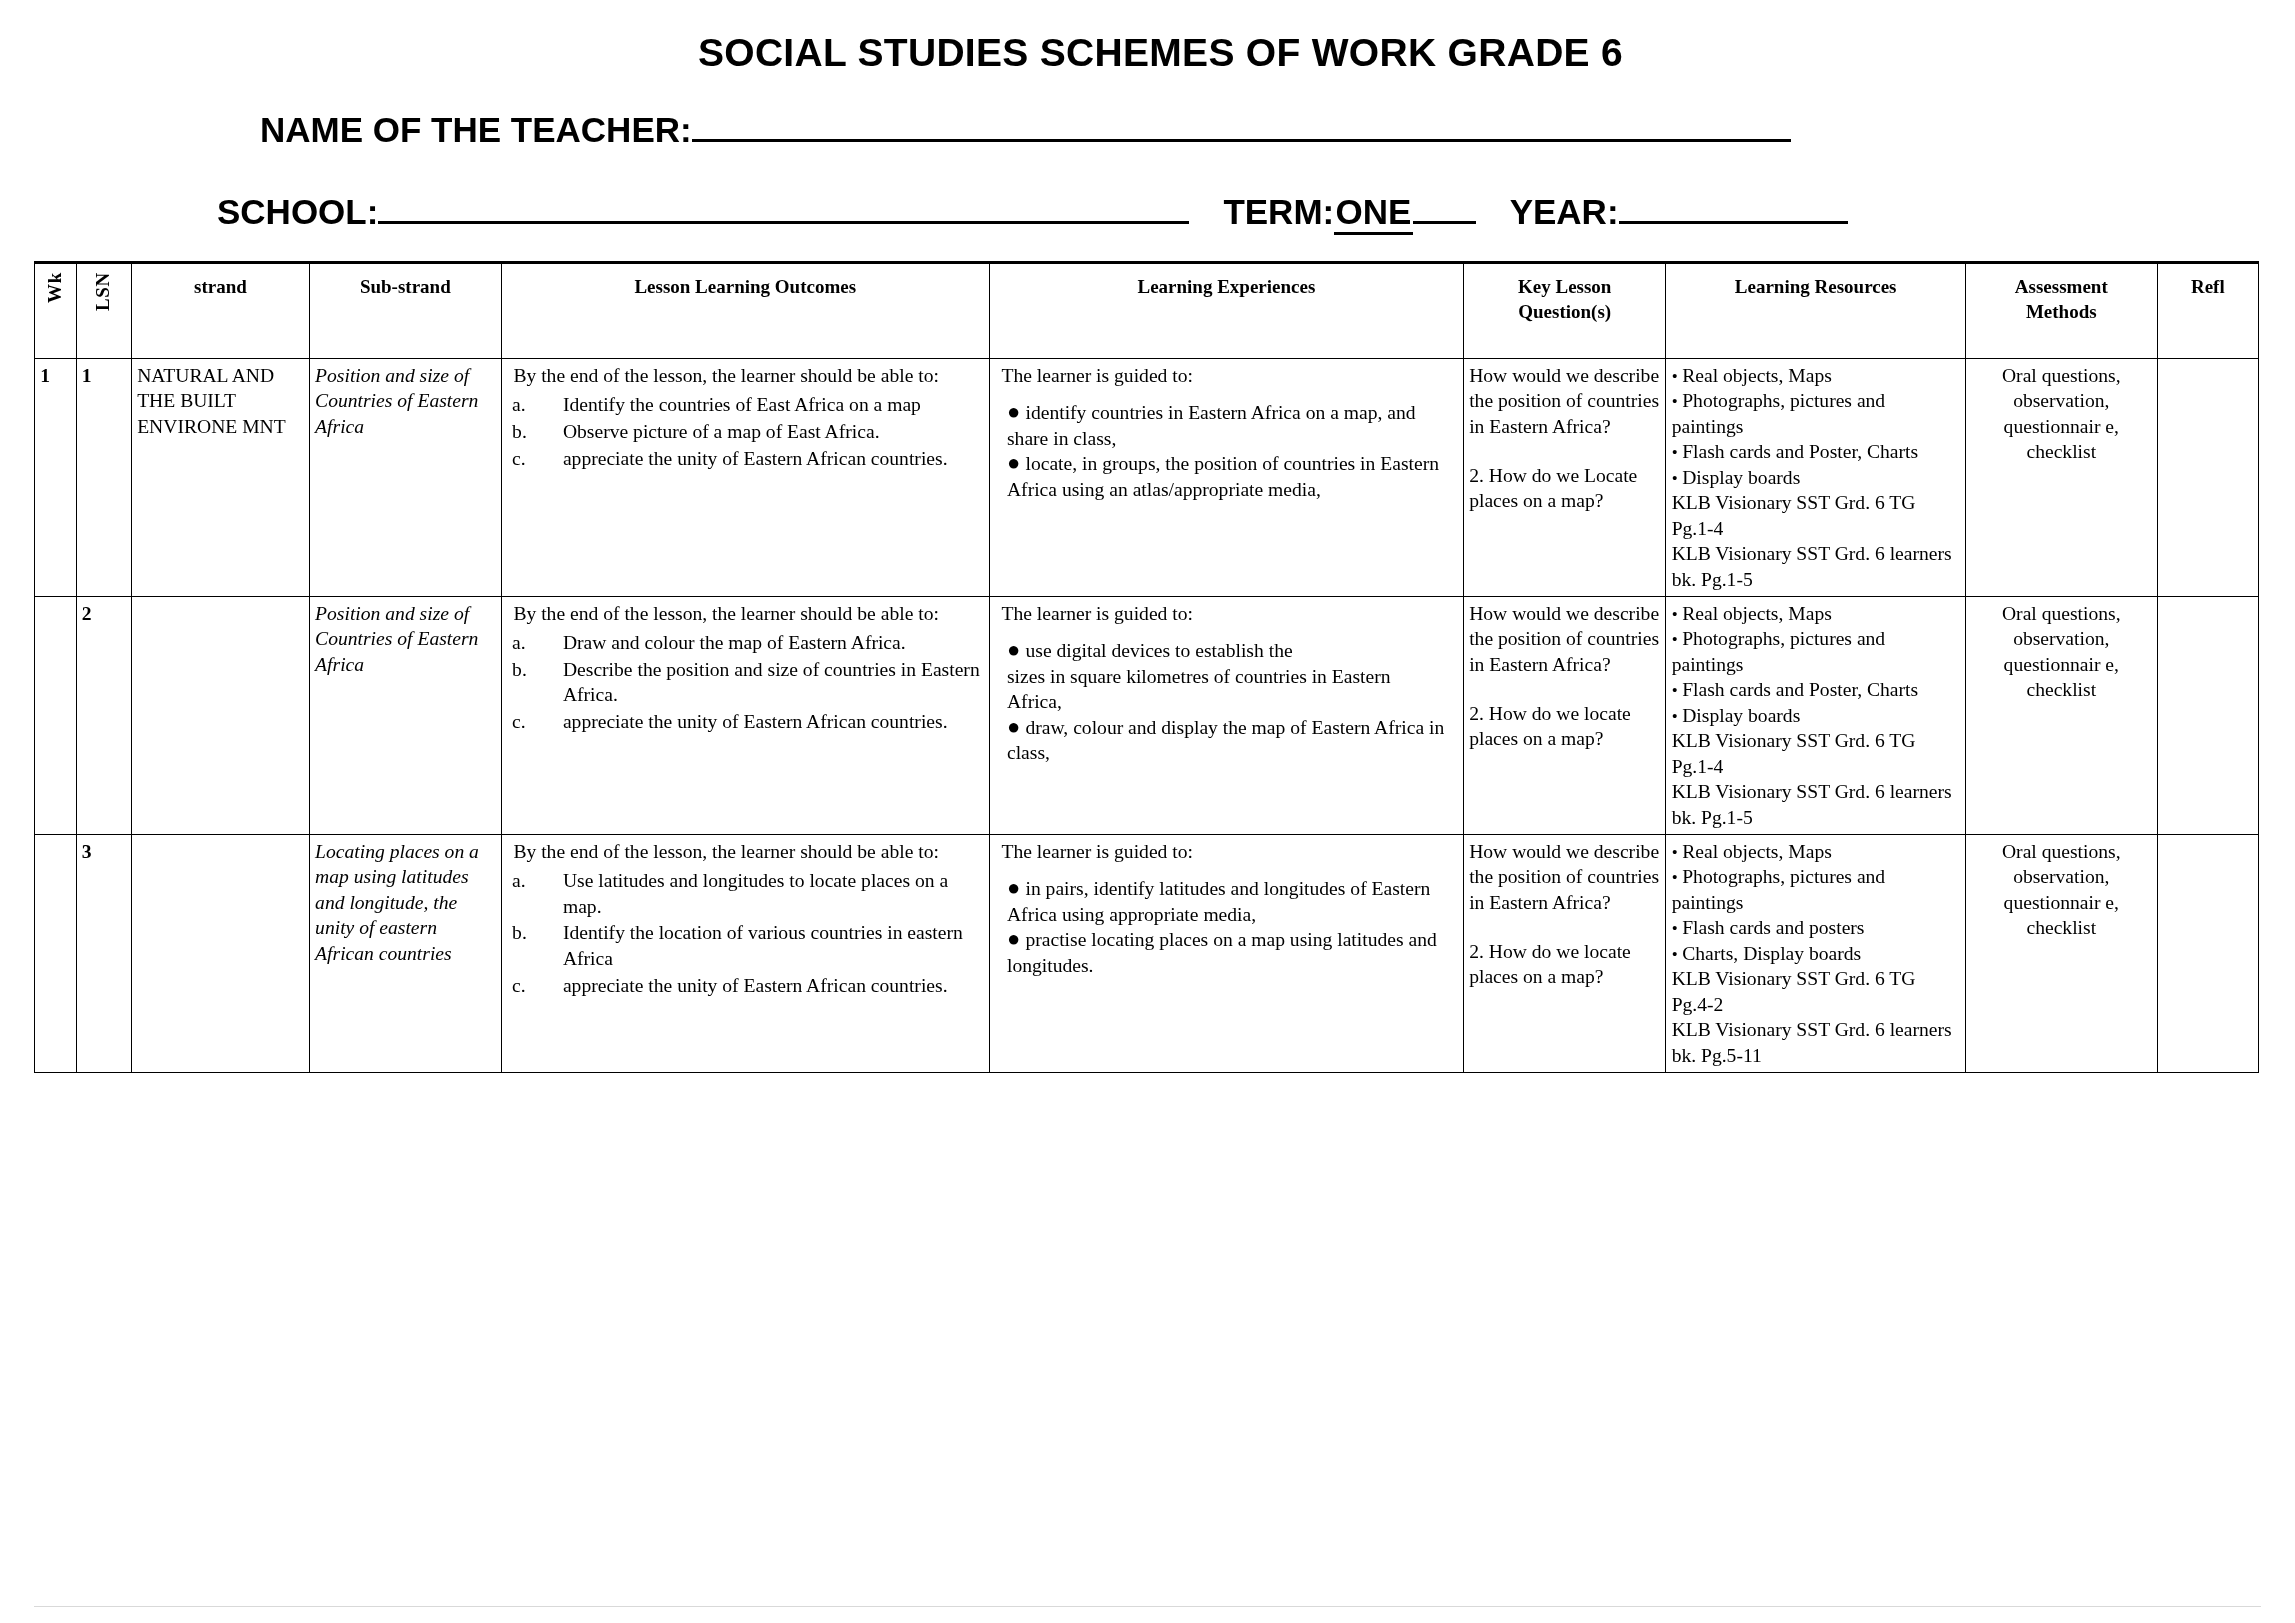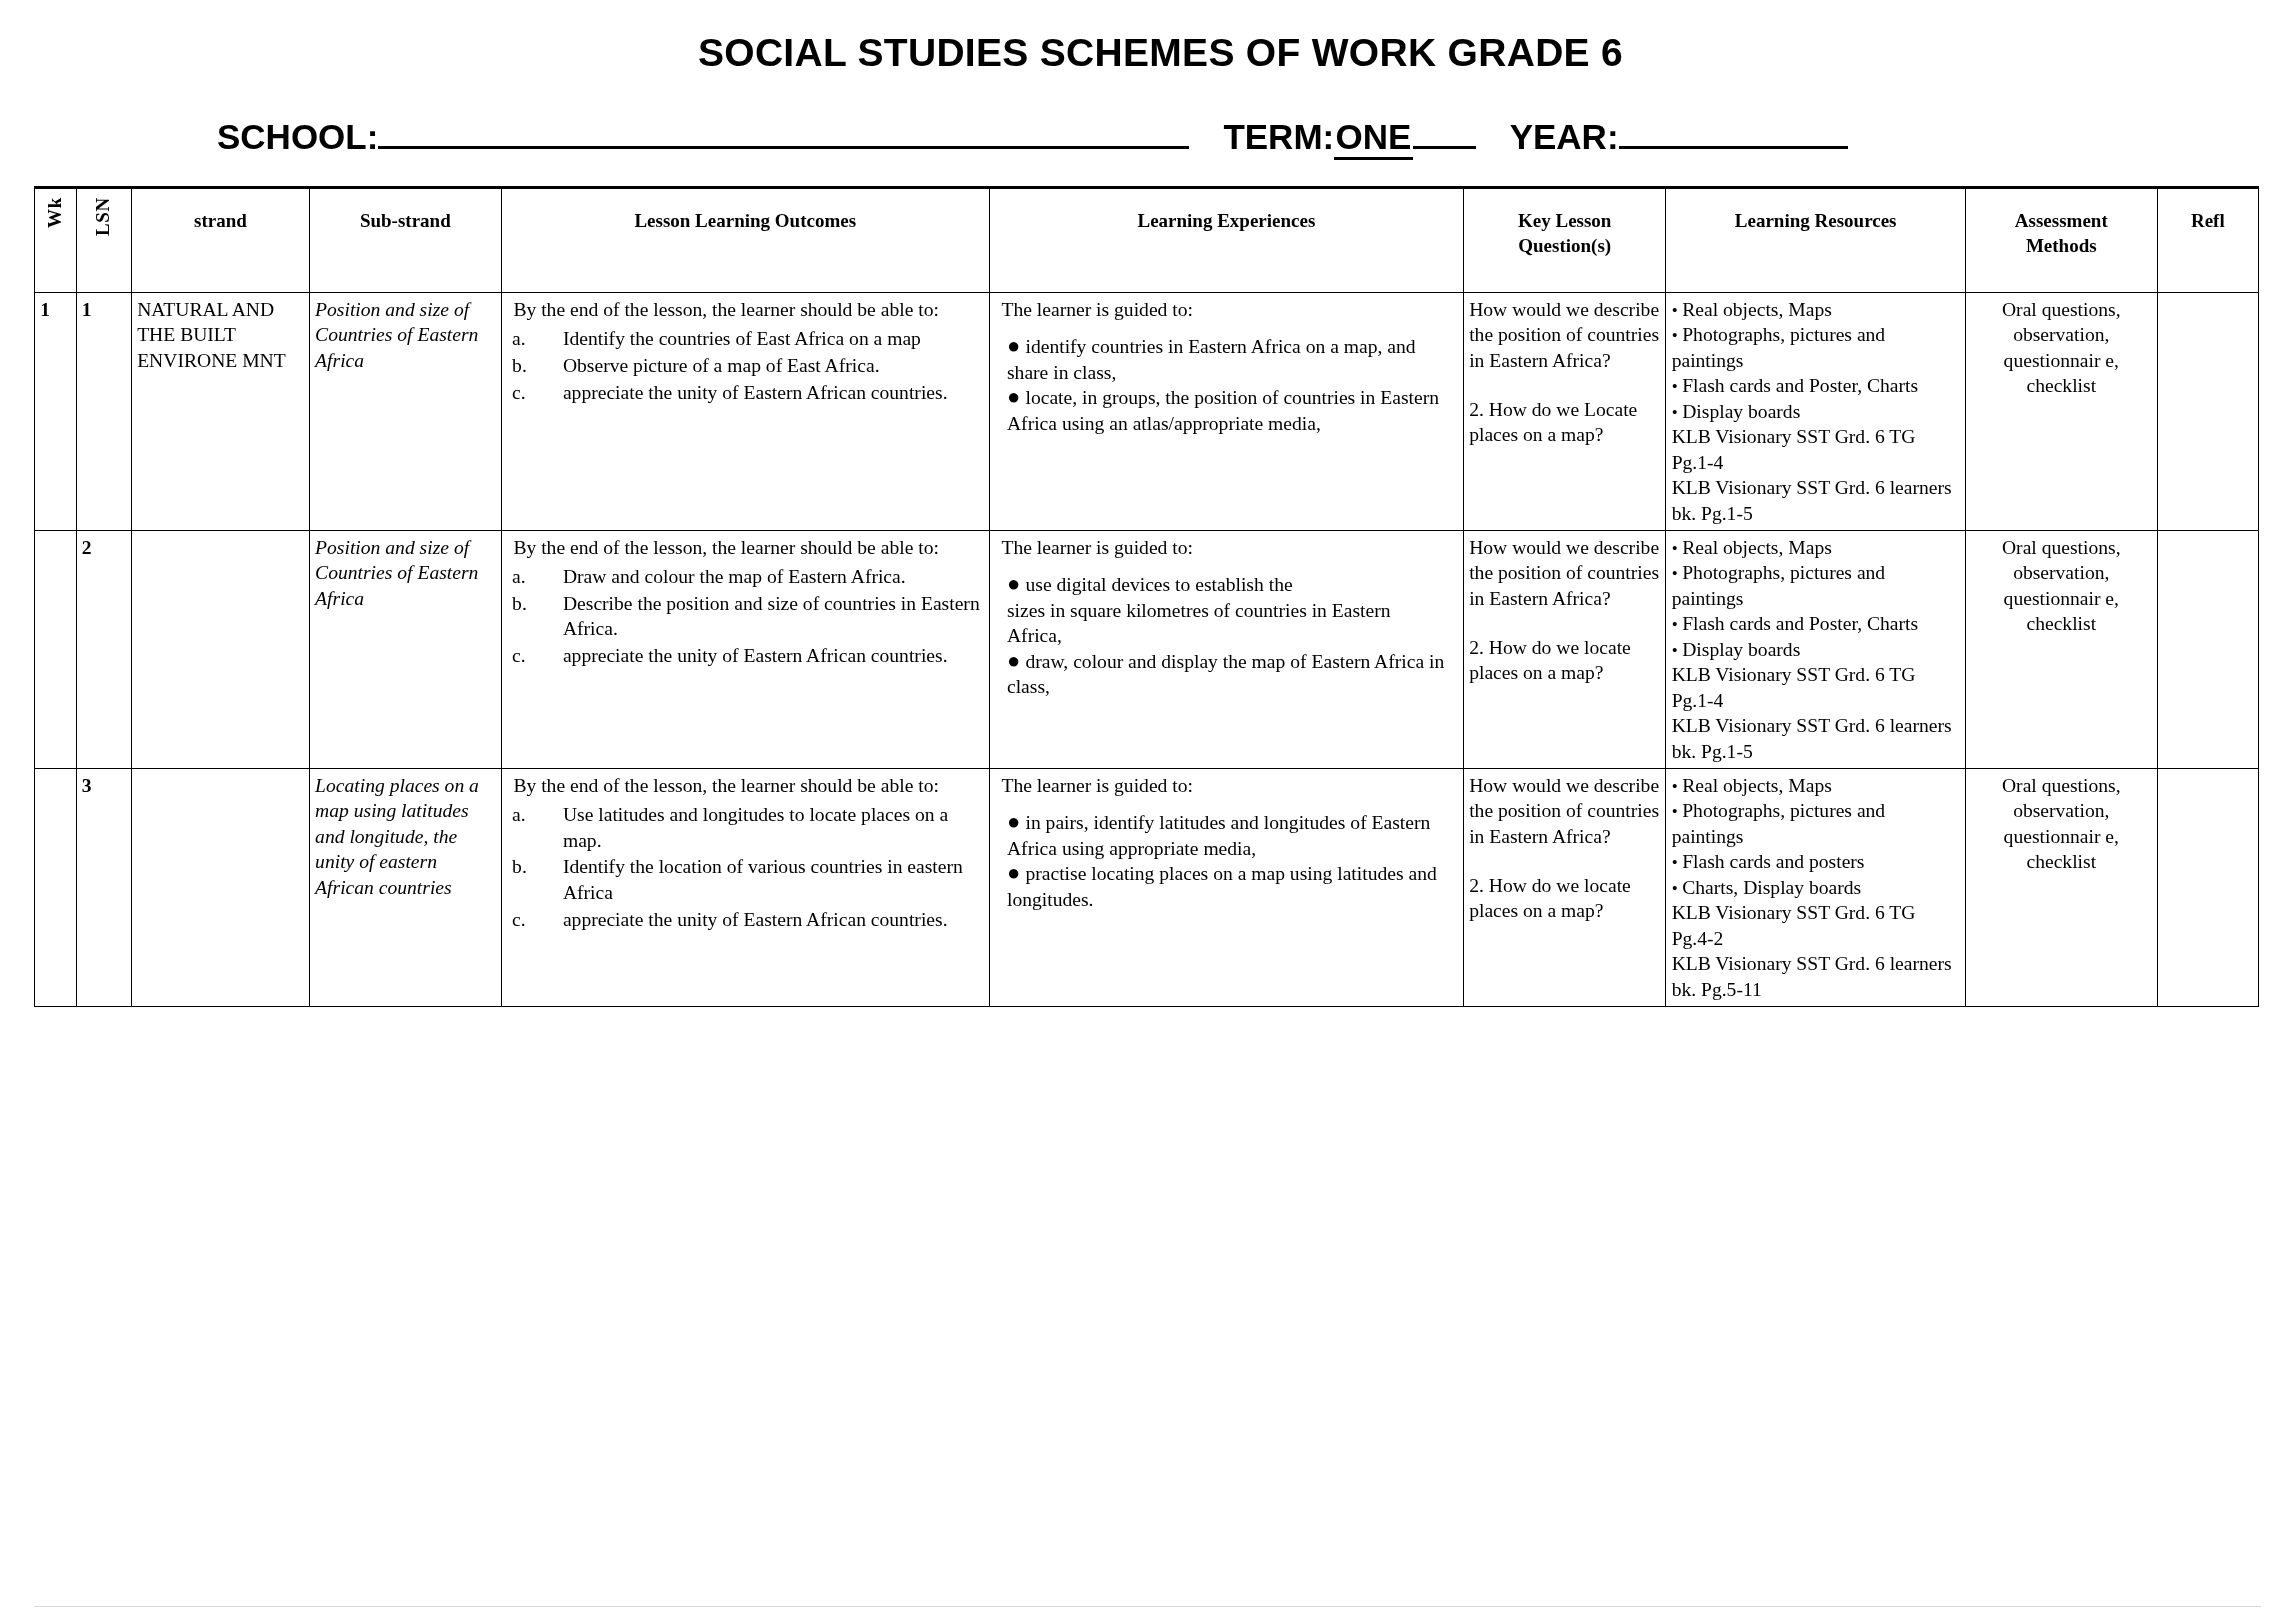--- a/index.html
+++ b/index.html
@@ -80,21 +80,21 @@
     line-height: 1.30;
   }
   table.schemes thead th {
     border-top: 3.3px solid #000;
     border-bottom: 1.3px solid #000;
     font-weight: bold;
     text-align: center;
     vertical-align: top;
     font-size: 19px;
     height: 79px;
-    padding-top: 20px;
+    padding-top: 11px;
   }
   .th-rot {
     padding: 0 !important;
     position: relative;
   }
   .th-rot span {
     display: block;
     writing-mode: vertical-rl;
     transform: rotate(180deg);
     font-weight: bold;
@@ -214,20 +214,23 @@
   .footer .pg .sep { font-weight: bold; margin: 0 3.9px; }
   .footer .pg .word { color: #808080; letter-spacing: 3.3px; }
 </style>
 </head>
 <body>
 
 <div class="page">
 
   <h1 class="doc-title">SOCIAL STUDIES SCHEMES OF WORK GRADE 6</h1>
 
+  <div class="field-line-1">
+    <span>NAME OF THE TEACHER:</span><span class="blank-ul ul-teacher"></span>
+  </div>
 
   <div class="field-line-2">
     <span>SCHOOL:</span><span class="blank-ul ul-school"></span><span class="gap-sm"></span><span>TERM:</span><span class="term-value">ONE</span><span class="blank-ul ul-term-post"></span><span class="gap-sm"></span><span>YEAR:</span><span class="blank-ul ul-year"></span>
   </div>
 
   <table class="schemes">
     <colgroup>
       <col class="c-wk">
         <col class="c-lsn">
         <col class="c-strand">

